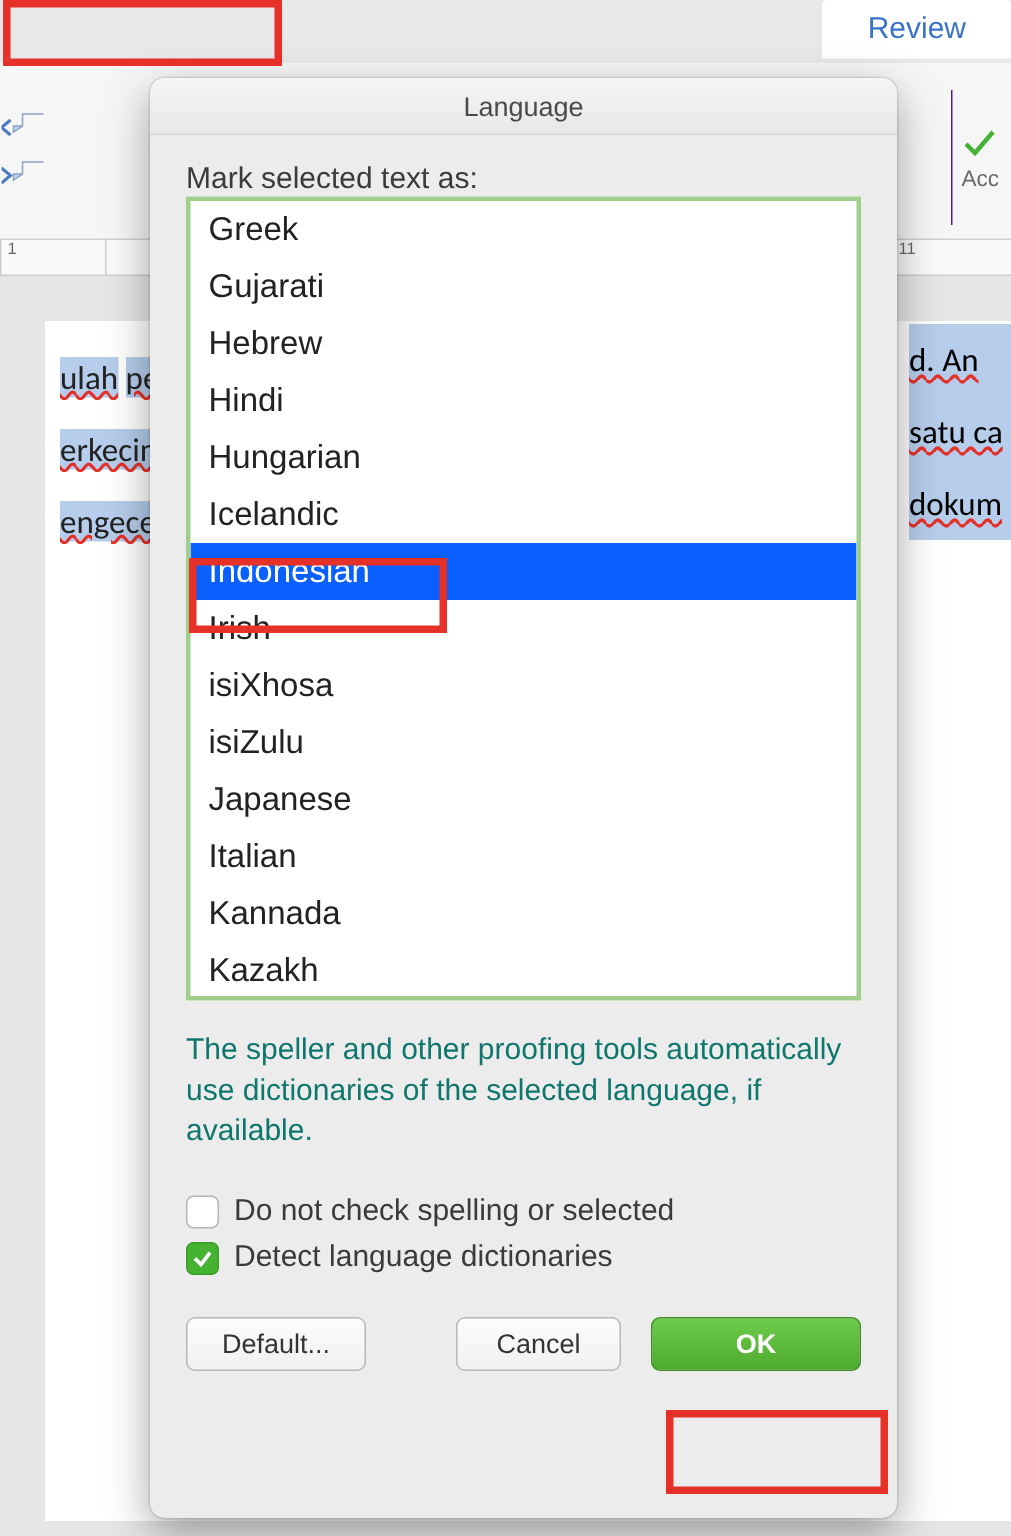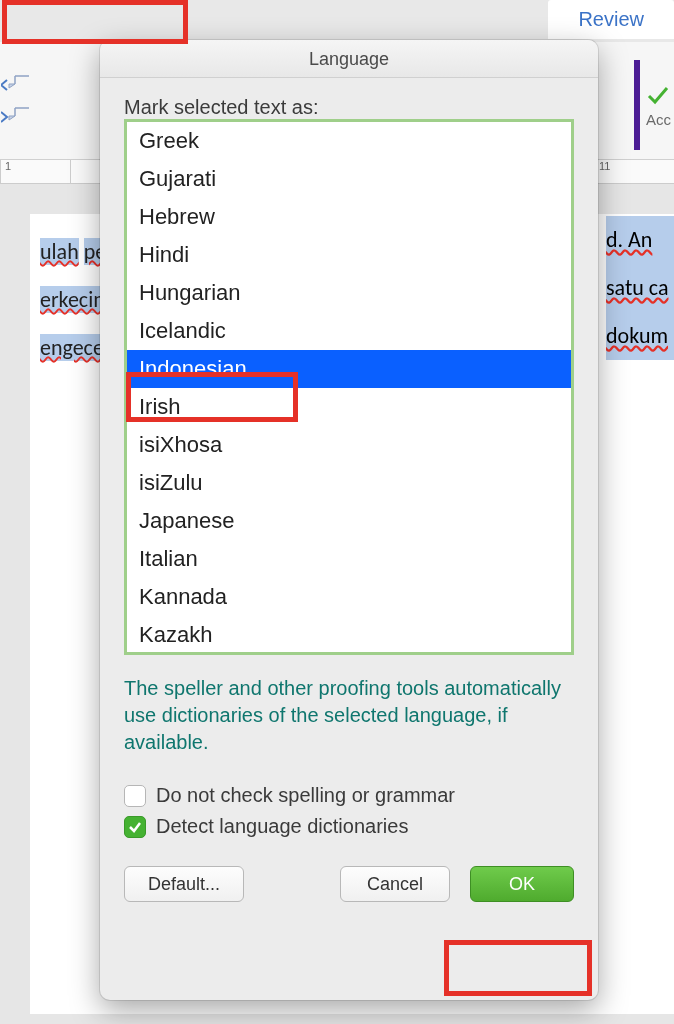--- a/index.html
+++ b/index.html
@@ -88,21 +88,21 @@
   }
   .selected-text {
     background: #b6cdeb;
     line-height: 48px;
     display: inline;
     text-decoration: underline wavy #e53128;
     text-decoration-thickness: 2px;
   }
   .dialog {
     position: absolute;
-    left: 100px; top: 40px;
+    left: 100px; top: 52px;
     width: 498px;
     height: 960px;
     background: #ececec;
     border-radius: 10px;
     box-shadow: 0 10px 30px rgba(0,0,0,0.35), 0 0 0 1px rgba(0,0,0,0.1);
     display: flex;
     flex-direction: column;
     z-index: 20;
   }
   .dialog-title {
@@ -184,30 +184,30 @@
     font-size: 18px;
     padding: 0 20px;
     display:flex; align-items:center; justify-content:center;
     color: #333;
     cursor: pointer;
   }
   .btn.ok {
     background: linear-gradient(#6fcb4b,#4fab2e);
     border-color: #3e8f24;
     color: #fff;
-    font-weight: 400;
-    width: 104px;
+    font-weight: 700;
+    width: 140px;
   }
   .btn.cancel { width: 110px; }
   .btn.default { width: 120px; }
   .right-ribbon-fragment{
     position:absolute;
     top:60px; right:0;
     width:40px; height:90px;
-    border-left:6px solid #4c1d95;
+    border-left:1px solid #4c1d95;
     background:#f6f6f6;
     display:flex; flex-direction:column; align-items:flex-start; justify-content:center;
     padding-left:6px; gap:4px;
     font-size:15px; color:#6a6a6a;
   }
   .r-text-right{
     position:absolute;
     right:0; top:216px;
     width:68px;
     font-family: Calibri, Arial, sans-serif;
@@ -294,21 +294,21 @@
         <div class="listitem">Japanese</div>
         <div class="listitem">Italian</div>
         <div class="listitem">Kannada</div>
         <div class="listitem">Kazakh</div>
       </div>
     <div class="info-text">The speller and other proofing tools automatically use dictionaries of the selected language, if available.</div>
     <div class="check-row" style="margin-top:28px;">
       <div class="checkbox">
         
       </div>
-      <span>Do not check spelling or grammar</span>
+      <span>Do not check spelling or selected</span>
     </div>
     <div class="check-row" style="margin-top:8px;">
       <div class="checkbox checked">
         <svg width="14" height="14" viewBox="0 0 14 14">
             <path d="M2 7 L6 11 L12 3" stroke="#fff" stroke-width="2.5" fill="none"></path>
           </svg>
       </div>
       <span>Detect language dictionaries</span>
     </div>
     <div class="button-row">

